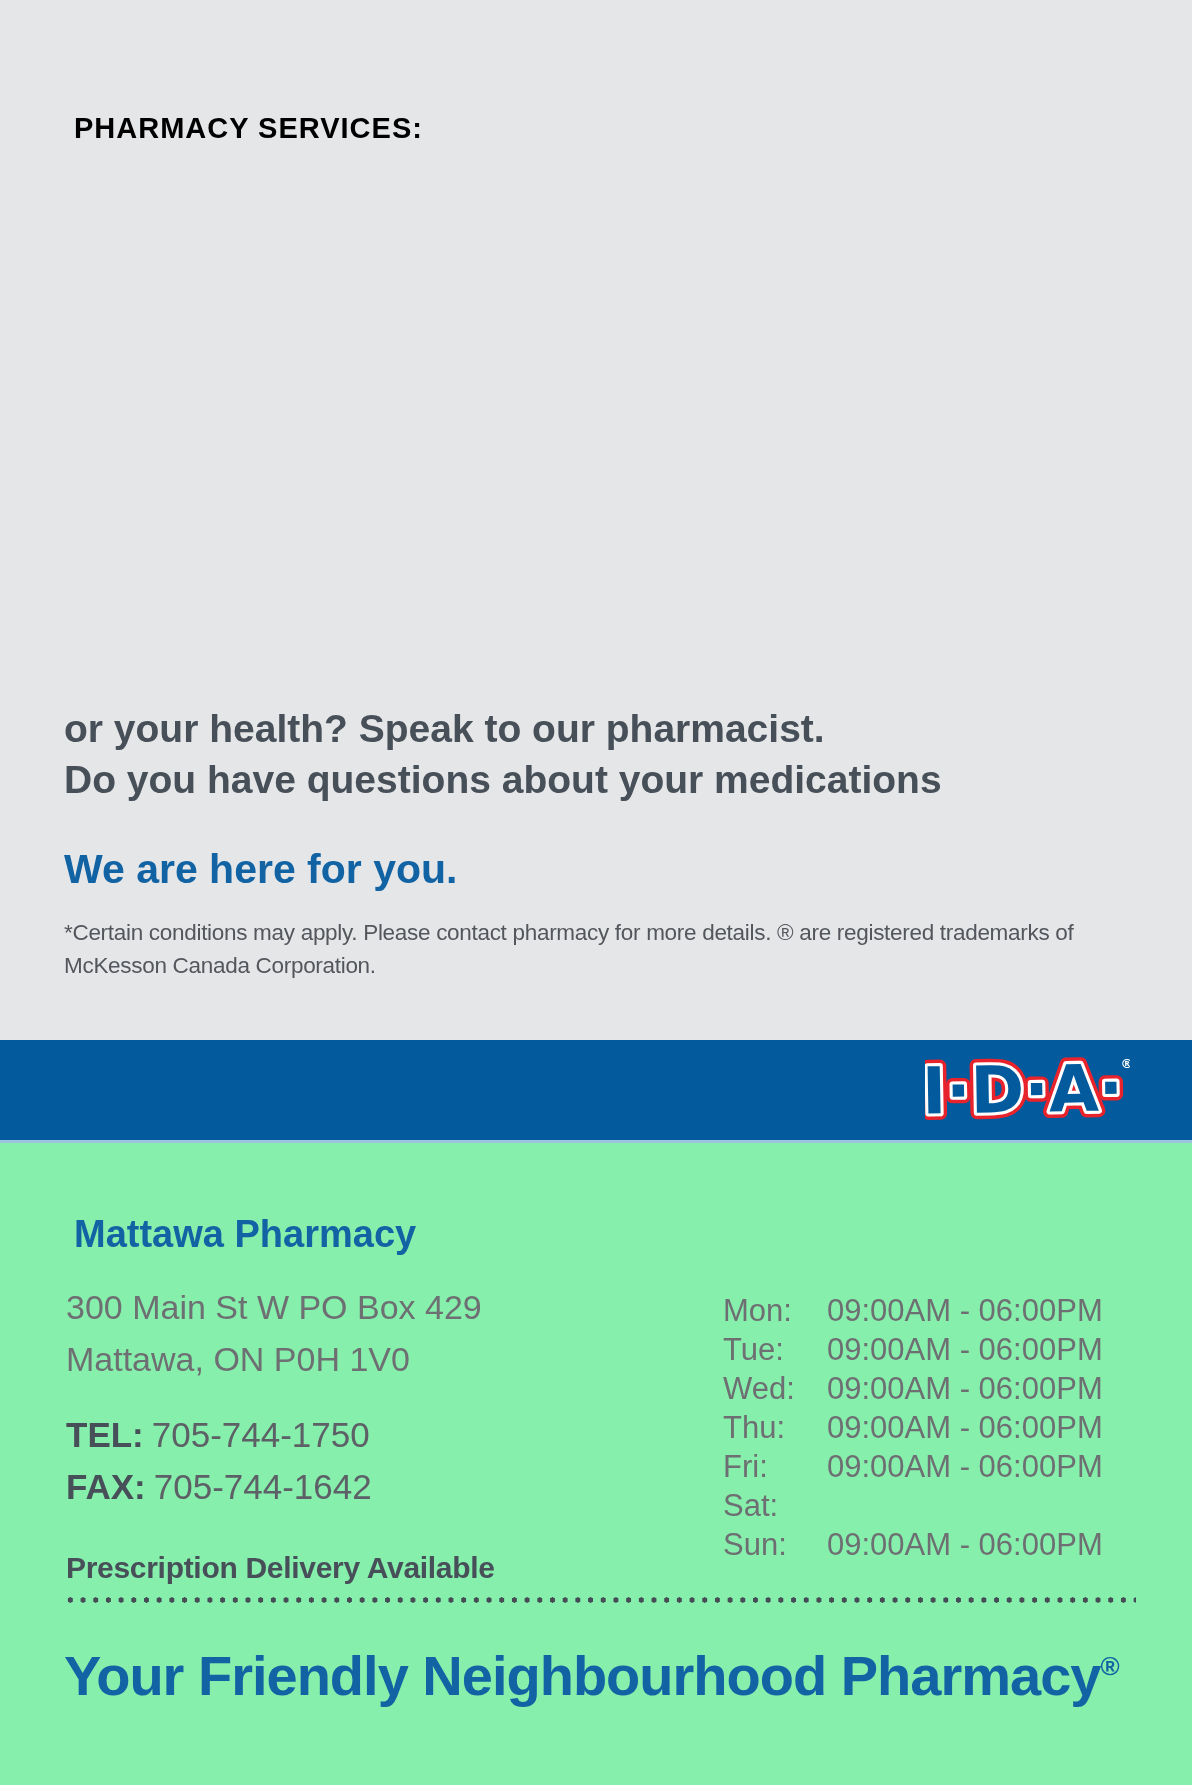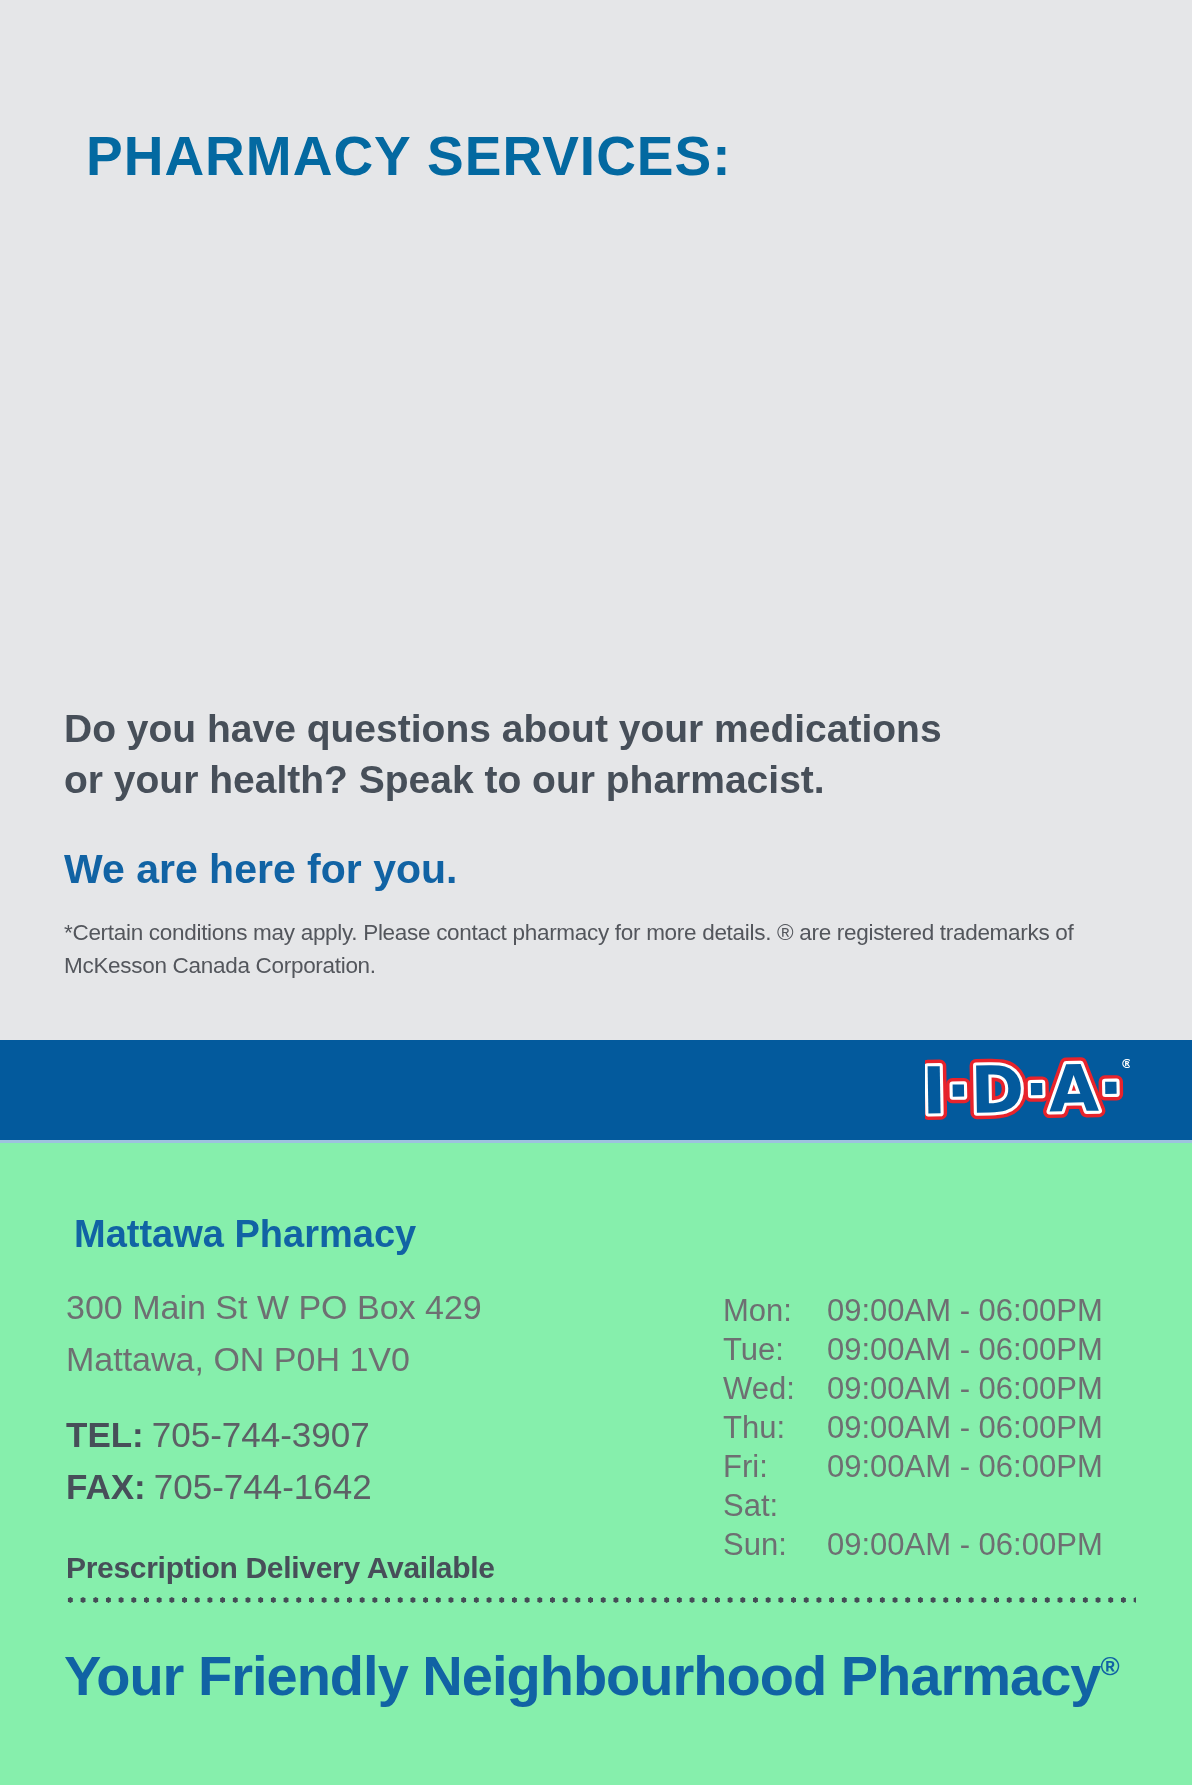--- a/index.html
+++ b/index.html
@@ -12,24 +12,24 @@
     overflow:hidden;
   }
   
   .gray-section{
     position:absolute;left:0;top:0;
     width:1192px;height:1040px;
     background:#e5e6e8;
   }
   .services-heading{
     position:absolute;left:74px;top:112px;
-    margin:12px;
-    font-size:55px;font-weight:700;
+    margin:0;
+    font-size:29px;font-weight:700;
     letter-spacing:1px;
-    color:#0369a1;
+    color:#000000;
   }
   .question-headline{
     position:absolute;left:64px;top:703px;
     font-size:39px;font-weight:700;
     line-height:51px;
     color:#474f59;
   }
   .here-heading{
     position:absolute;left:64px;top:846px;
     margin:0;
@@ -108,22 +108,22 @@
 </style>
 </head>
 <body>
 
 <div class="page">
 
   <section class="gray-section">
     <h1 class="services-heading">PHARMACY SERVICES:</h1>
 
     <div class="question-headline">
+      <div>or your health? Speak to our pharmacist.</div>
       <div>Do you have questions about your medications</div>
-      <div>or your health? Speak to our pharmacist.</div>
     </div>
 
     <h2 class="here-heading">We are here for you.</h2>
 
     <p class="disclaimer">*Certain conditions may apply. Please contact pharmacy for more details. ® are registered trademarks of McKesson Canada Corporation.</p>
   </section>
 
   <section class="brand-banner">
     <svg class="ida-logo" width="205" height="82" viewBox="0 0 235 94" aria-hidden="true">
       <g font-family="'DejaVu Sans', sans-serif" font-weight="900" font-size="74" text-anchor="middle" transform="rotate(-1 115 47)">
@@ -137,21 +137,21 @@
 
   <section class="info-section">
     <h3 class="store-name">Mattawa Pharmacy</h3>
 
     <div class="store-address">
       <div>300 Main St W PO Box 429</div>
       <div>Mattawa, ON P0H 1V0</div>
     </div>
 
     <div class="phone-row">
-      <span class="contact-label">TEL:</span><span>705-744-3907</span>
+      <span class="contact-label">TEL:</span><span>705-744-1750</span>
     </div>
     <div class="fax-row">
       <span class="contact-label">FAX:</span><span>705-744-1642</span>
     </div>
 
     <div class="delivery-note">Prescription Delivery Available</div>
 
     <div class="dotted-divider"></div>
 
     <div class="hours-table">

